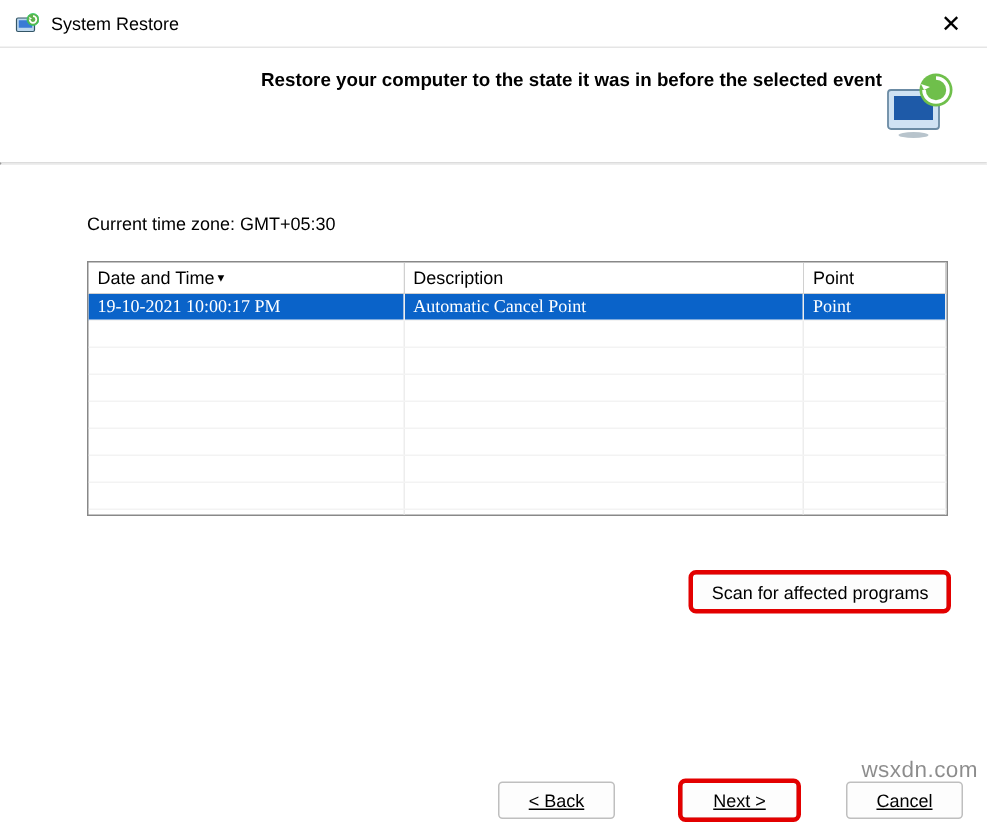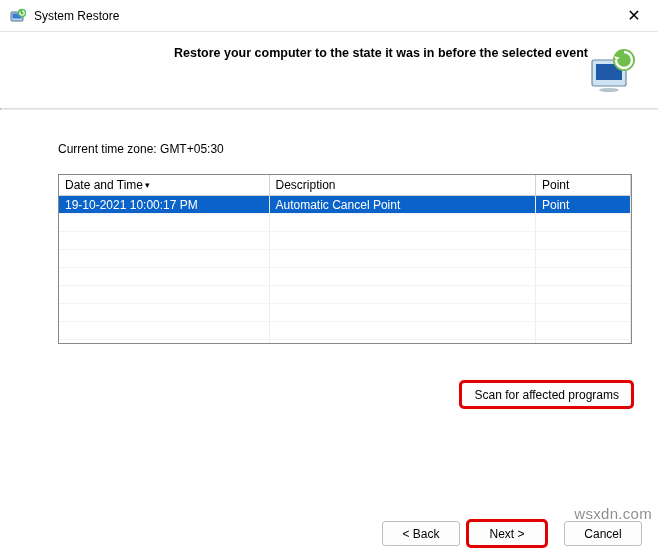--- a/index.html
+++ b/index.html
@@ -88,49 +88,52 @@
     tbody td {
       border-right: 1px solid #ededed;
       border-bottom: 1px solid #f3f3f3;
       padding: 0 6px;
       height: 18px;
       white-space: nowrap;
     }
     tbody tr.selected td {
       background: #0a63c9;
       color: #fff;
+      font-family: Liberation Serif, serif;
     }
     tbody tr.empty td {
       color: transparent;
     }
     .actions-row {
       display: flex;
       justify-content: flex-end;
       padding: 28px 26px 0 26px;
     }
     .btn {
       background: #fdfdfd;
       border: 1px solid #bfbfbf;
       border-radius: 3px;
       padding: 5px 12px;
       font-family: inherit;
       font-size: 12px;
       cursor: pointer;
       min-width: 78px;
       height: 25px;
       line-height: 1;
+      margin-left: 36px;
     }
     .highlight-red { outline: 3px solid #e30000; outline-offset: -1px; }
     .footer {
       position: absolute;
       bottom: 12px;
       right: 16px;
       display: flex;
       gap: 8px;
       align-items: center;
+      text-decoration: underline;
     }
     .watermark {
       position: absolute;
       right: 6px;
       bottom: 36px;
       font-size: 15px;
       color: rgba(0,0,0,0.45);
       letter-spacing: 0.3px;
     }
     .col-dt  { width: 210px; }
@@ -253,14 +256,14 @@
 
 <div class="actions-row">
   <button class="btn highlight-red" style="min-width:170px">Scan for affected programs</button>
 </div>
 
 <div class="watermark">wsxdn.com</div>
 
 <div class="footer">
   <button class="btn">&lt; Back</button>
   <button class="btn highlight-red">Next &gt;</button>
-  <button class="btn" style="margin-left:10px">Cancel</button>
+  <button class="btn" style="margin-left:24px">Cancel</button>
 </div>
 
 </body></html>

